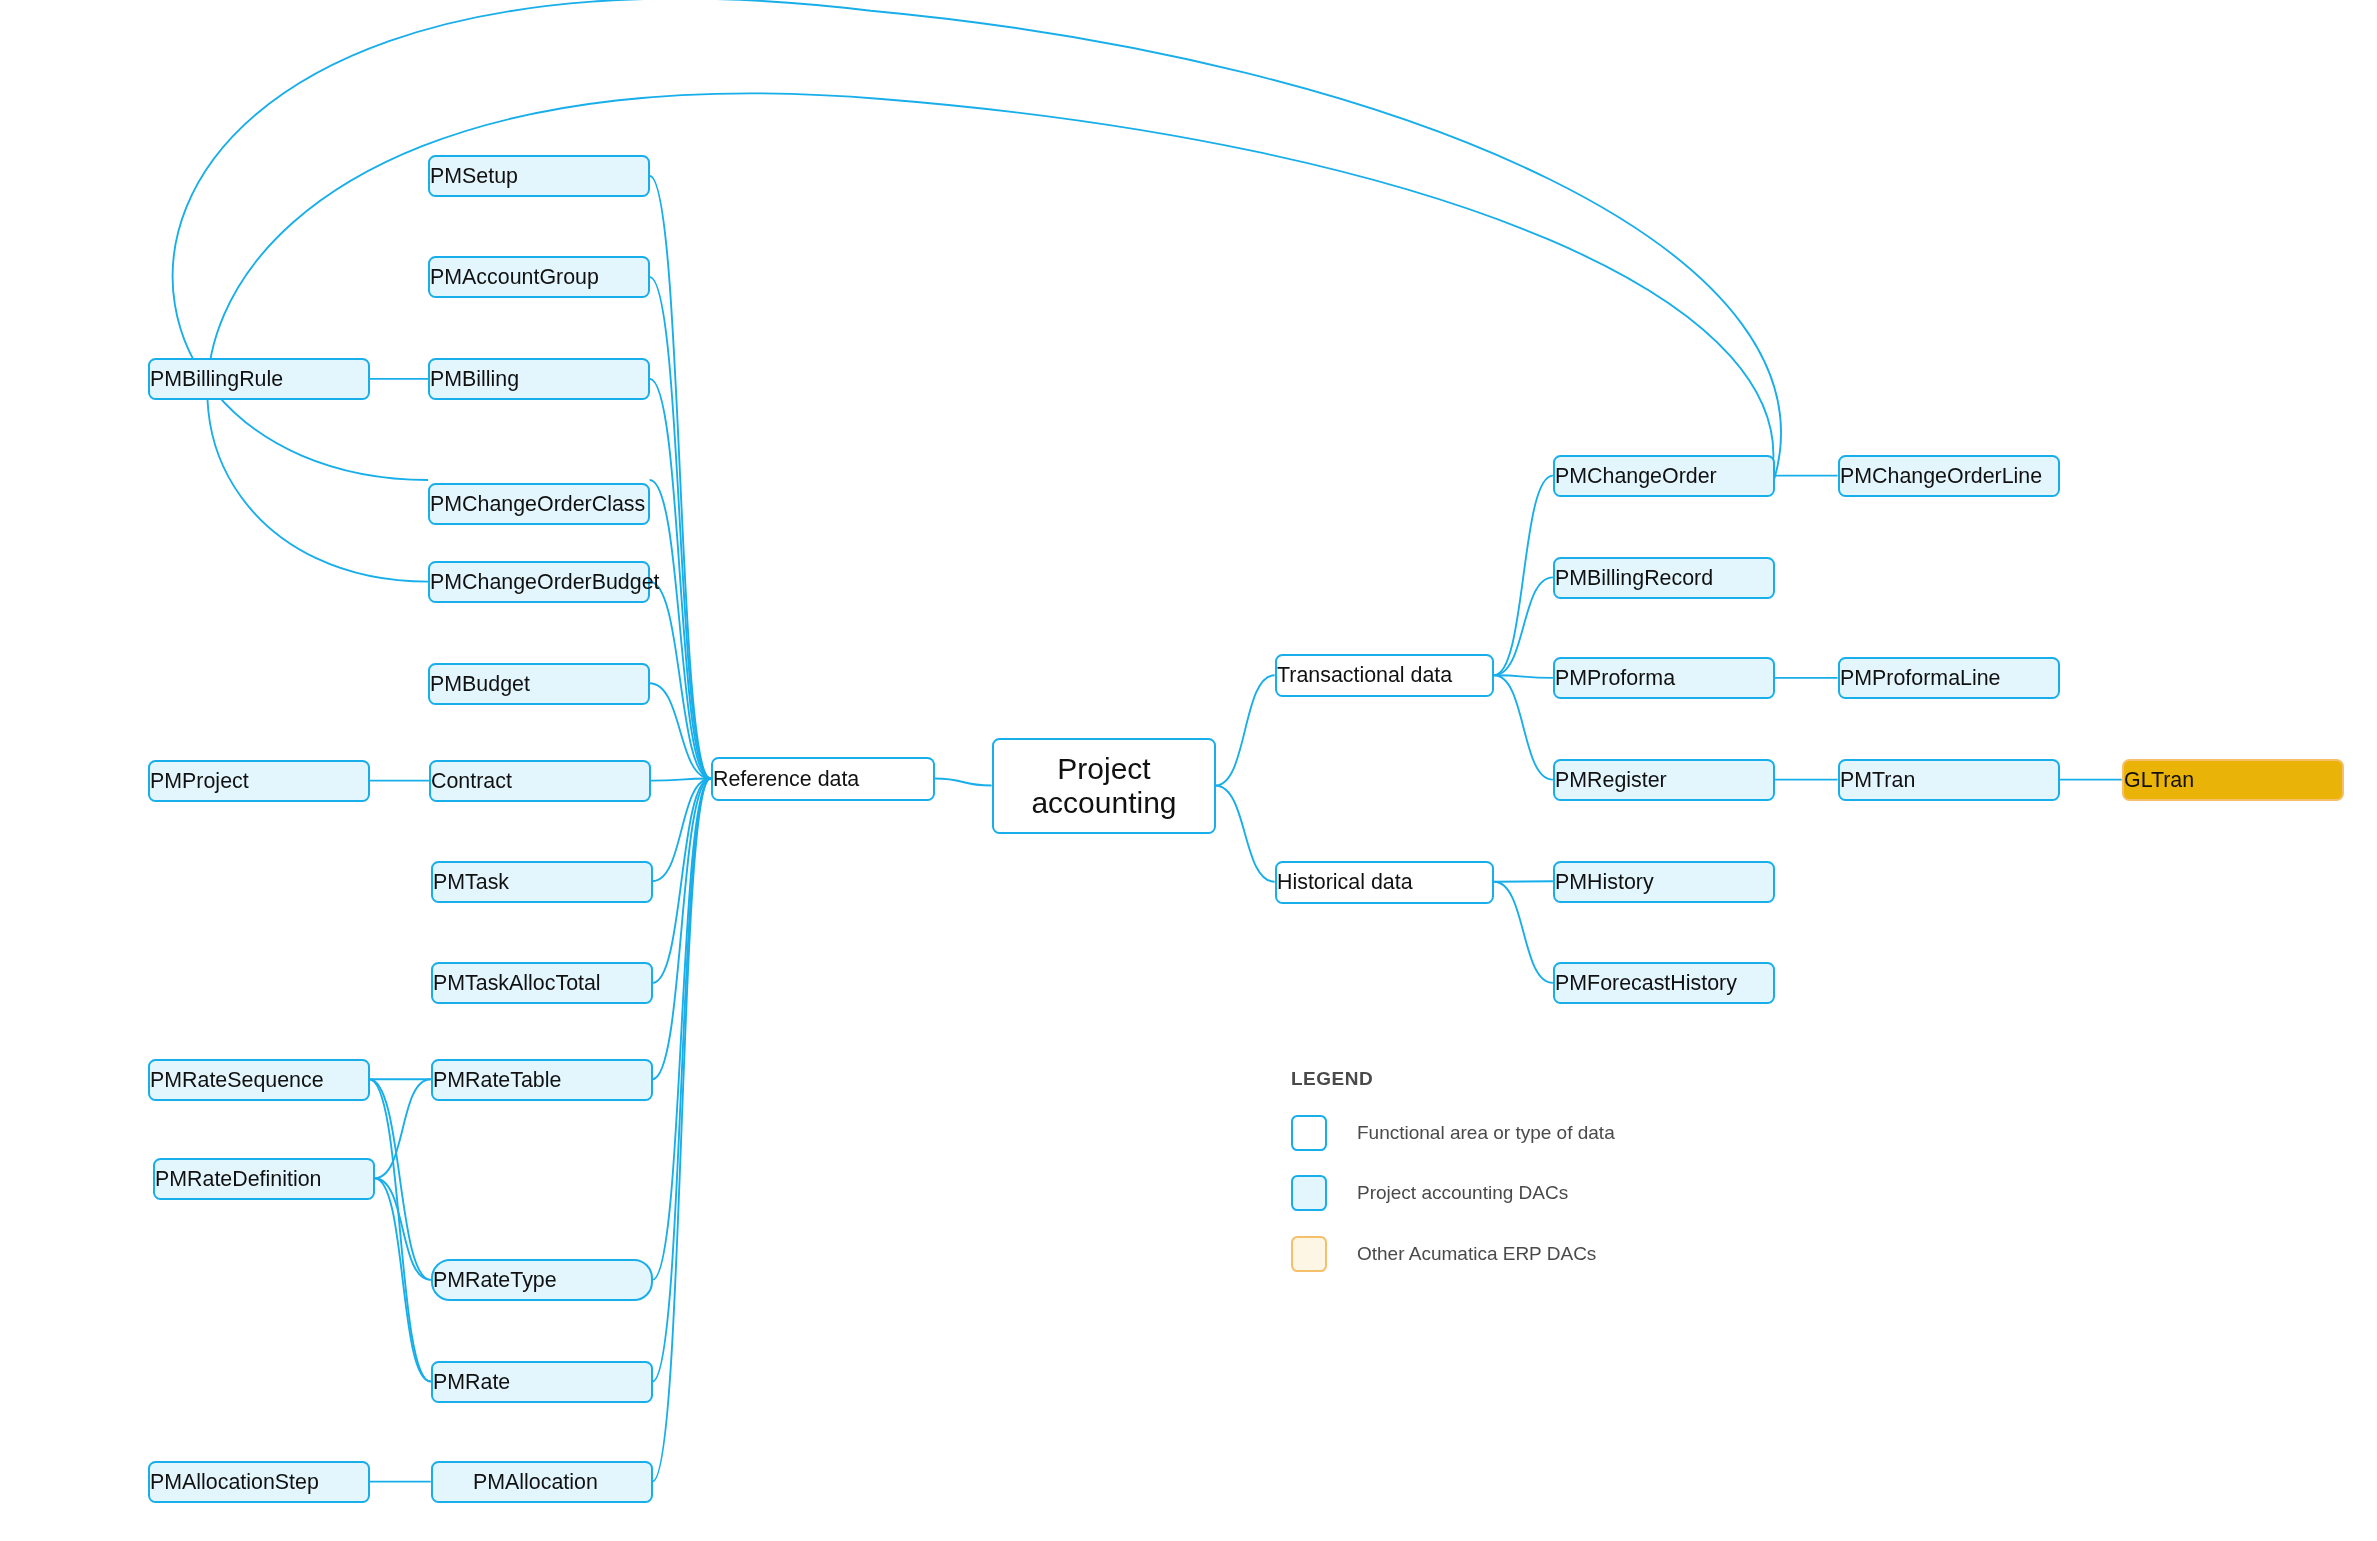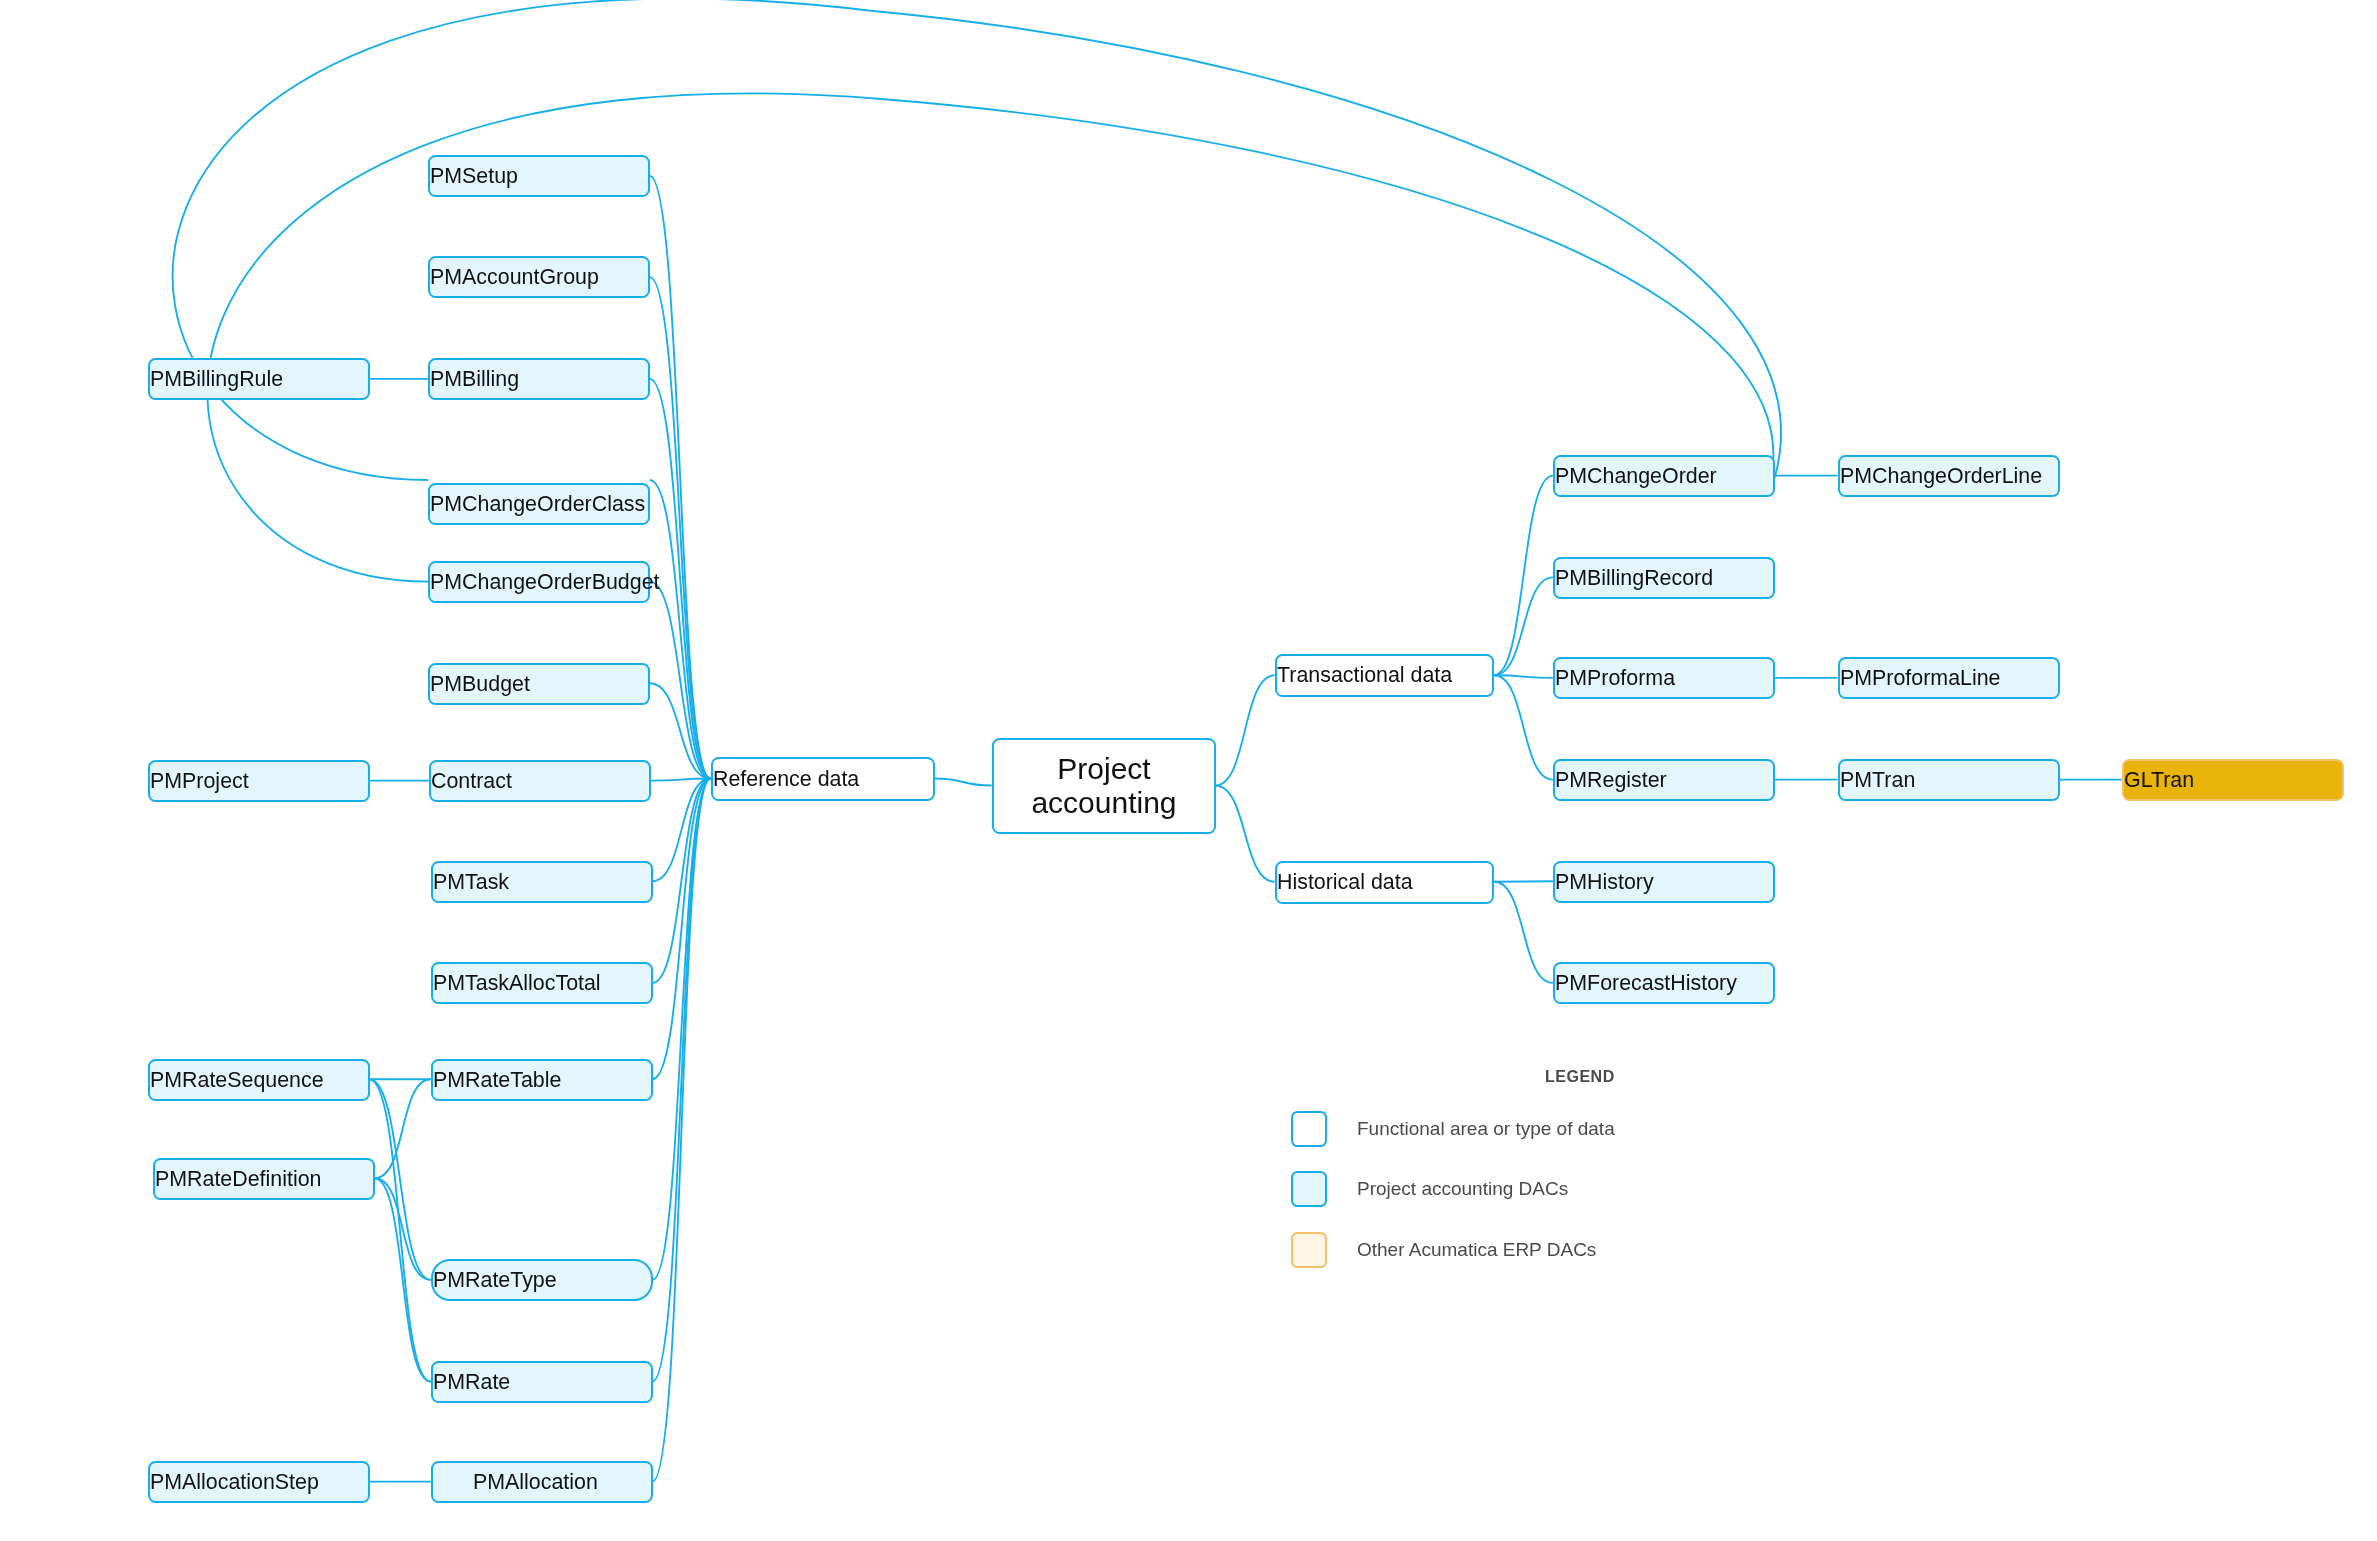--- a/index.html
+++ b/index.html
@@ -6,21 +6,21 @@
   body{font-family:"Liberation Sans", sans-serif;}
   #canvas{position:relative;width:2377px;height:1541px;background:#fff;overflow:hidden;}
   svg.edges{position:absolute;left:0;top:0;width:2377px;height:1541px;}
   .node{position:absolute;box-sizing:border-box;display:flex;align-items:center;justify-content:flex-start;
         border-radius:7.5px;text-align:center;line-height:1.15;color:#111111;}
   .n-dac{background:#e3f5fd;border:2.7px solid #17aeea;font-size:21.4px;}
   .n-area{background:#ffffff;border:2.7px solid #17aeea;font-size:21.4px;}
   .n-root{background:#ffffff;border:2.7px solid #17aeea;font-size:30px;}
   .n-other{background:#eab308;border:2.7px solid #f6bf6a;font-size:21.4px;}
   .legend{position:absolute;left:1291px;top:1068px;}
-  .legend-title{font-size:16px;font-weight:bold;color:#4a4a4a;letter-spacing:0.5px;text-align:right;}
+  .legend-title{font-size:19px;font-weight:bold;color:#4a4a4a;letter-spacing:0.5px;}
   .legend-row{display:flex;align-items:center;margin-top:24.6px;}
   .legend-swatch{width:36px;height:36px;border-radius:6.4px;box-sizing:border-box;flex:0 0 auto;}
   .sw-area{background:#ffffff;border:2.7px solid #17aeea;}
   .sw-dac{background:#e3f5fd;border:2.7px solid #17aeea;}
   .sw-other{background:#fdf6e4;border:2.7px solid #f6bf6a;}
   .legend-label{font-size:19px;color:#4a4a4a;margin-left:30px;white-space:nowrap;}
 </style>
 </head>
 <body>
 

